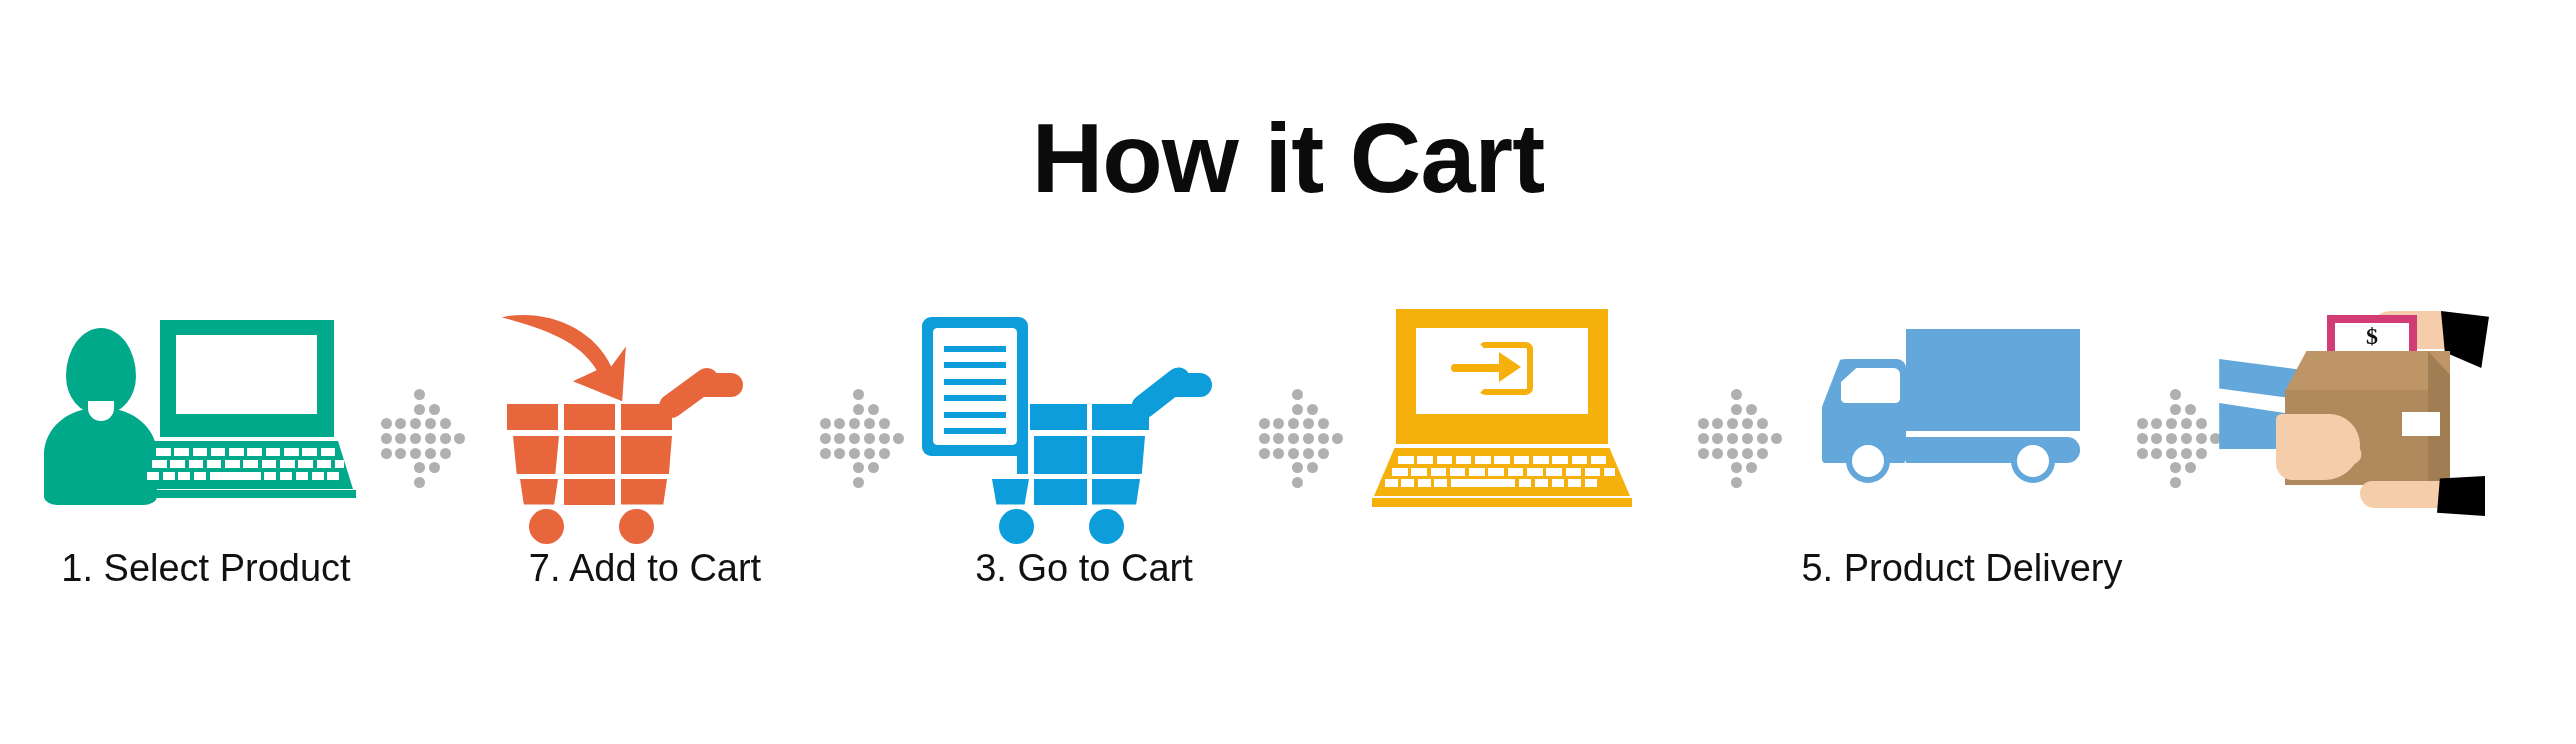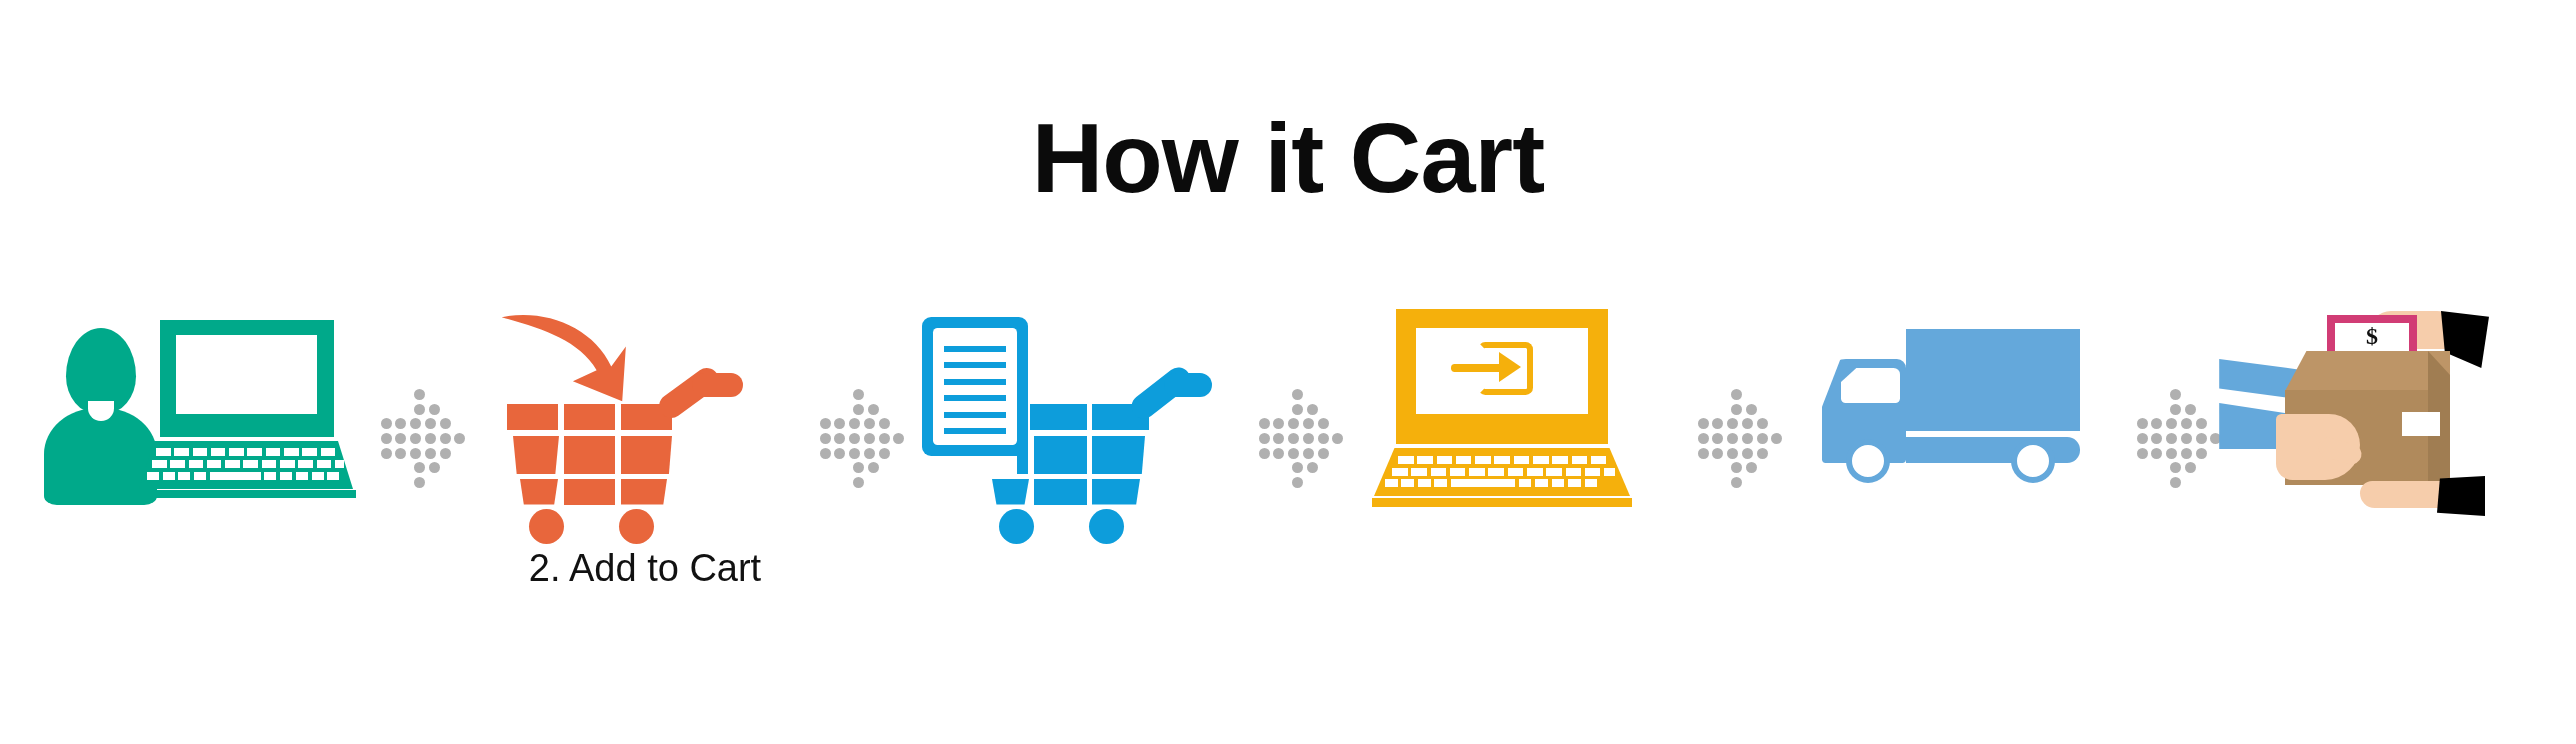--- a/index.html
+++ b/index.html
@@ -425,20 +425,21 @@
         <span class="key" style="width:12px;"></span>
           <span class="key" style="width:12px;"></span>
         <span class="key" style="width:51px;"></span>
         <span class="key" style="width:12px;"></span>
           <span class="key" style="width:12px;"></span>
         <span class="key" style="width:12px;"></span>
           <span class="key" style="width:12px;"></span>
         <span class="key" style="width:12px;"></span>
       </div>
     </div>
+    <div class="step-label">1. Select Product</div>
   </div>
 
   <div class="sep">
     <div class="sep-inner">
       <div class="dot" style="left:33px; top:0px;"></div>
       <div class="dot" style="left:33px; top:14.6px;"></div>
         <div class="dot" style="left:48px; top:14.6px;"></div>
       <div class="dot" style="left:0px;  top:29px;"></div>
         <div class="dot" style="left:14.6px; top:29px;"></div>
       <div class="dot" style="left:29px; top:29px;"></div>
@@ -473,21 +474,21 @@
       <div class="cart-top" style="left:88px; top:134px; width:51px; height:38px;"></div>
       <div class="cart-top" style="left:145px; top:134px; width:51px; height:38px; clip-path:polygon(0% 0%,100% 0%,94% 100%,0% 100%);"></div>
       <div class="cart-top" style="left:44px; top:177px; width:38px; height:25.6px; clip-path:polygon(0% 0%,100% 0%,90% 100%,10% 100%);"></div>
       <div class="cart-top" style="left:88px; top:177px; width:51px; height:25.6px;"></div>
       <div class="cart-top" style="left:145px; top:177px; width:46px; height:25.6px; clip-path:polygon(0% 0%,100% 0%,92% 100%,0% 100%);"></div>
       <div class="cart-handle" style="left:179px; top:79px; width:68px; height:24px; border-radius:12px; transform:rotate(-36deg);"></div>
       <div class="cart-handle" style="left:216px; top:71px; width:51px; height:24px; border-radius:12px;"></div>
       <div class="cart-wheel" style="left:53px; top:207px;"></div>
       <div class="cart-wheel" style="left:143px; top:207px;"></div>
     </div>
-    <div class="step-label">2. Add to Cart</div>
+    <div class="step-label">7. Add to Cart</div>
   </div>
 
   <div class="sep">
     <div class="sep-inner">
       <div class="dot" style="left:33px; top:0px;"></div>
       <div class="dot" style="left:33px; top:14.6px;"></div>
         <div class="dot" style="left:48px; top:14.6px;"></div>
       <div class="dot" style="left:0px;  top:29px;"></div>
         <div class="dot" style="left:14.6px; top:29px;"></div>
       <div class="dot" style="left:29px; top:29px;"></div>
@@ -527,20 +528,21 @@
       <div class="cart-top" style="left:119px; top:134px; width:53px; height:38px;"></div>
       <div class="cart-top" style="left:177px; top:134px; width:53px; height:38px; clip-path:polygon(0% 0%,100% 0%,94% 100%,0% 100%);"></div>
       <div class="cart-top" style="left:77px; top:177px; width:37px; height:25.6px; clip-path:polygon(0% 0%,100% 0%,88% 100%,12% 100%);"></div>
       <div class="cart-top" style="left:119px; top:177px; width:53px; height:25.6px;"></div>
       <div class="cart-top" style="left:177px; top:177px; width:48px; height:25.6px; clip-path:polygon(0% 0%,100% 0%,92% 100%,0% 100%);"></div>
       <div class="cart-handle" style="left:212px; top:79px; width:68px; height:24px; border-radius:12px; transform:rotate(-38deg);"></div>
       <div class="cart-handle" style="left:249px; top:71px; width:48px; height:24px; border-radius:12px;"></div>
       <div class="cart-wheel" style="left:84px;  top:207px;"></div>
       <div class="cart-wheel" style="left:174px; top:207px;"></div>
     </div>
+    <div class="step-label">3. Go to Cart</div>
   </div>
 
   <div class="sep">
     <div class="sep-inner">
       <div class="dot" style="left:33px; top:0px;"></div>
       <div class="dot" style="left:33px; top:14.6px;"></div>
         <div class="dot" style="left:48px; top:14.6px;"></div>
       <div class="dot" style="left:0px;  top:29px;"></div>
         <div class="dot" style="left:14.6px; top:29px;"></div>
       <div class="dot" style="left:29px; top:29px;"></div>
@@ -643,20 +645,21 @@
 
   <div class="step">
     <div class="step-icon">
       <div class="t-body"></div>
       <div class="t-under"></div>
       <div class="t-cab"></div>
       <div class="t-window"></div>
       <div class="t-wheel" style="left:53px;  top:137px;"></div>
       <div class="t-wheel" style="left:218px; top:137px;"></div>
     </div>
+    <div class="step-label">5. Product Delivery</div>
   </div>
 
   <div class="sep">
     <div class="sep-inner">
       <div class="dot" style="left:33px; top:0px;"></div>
       <div class="dot" style="left:33px; top:14.6px;"></div>
         <div class="dot" style="left:48px; top:14.6px;"></div>
       <div class="dot" style="left:0px;  top:29px;"></div>
         <div class="dot" style="left:14.6px; top:29px;"></div>
       <div class="dot" style="left:29px; top:29px;"></div>

